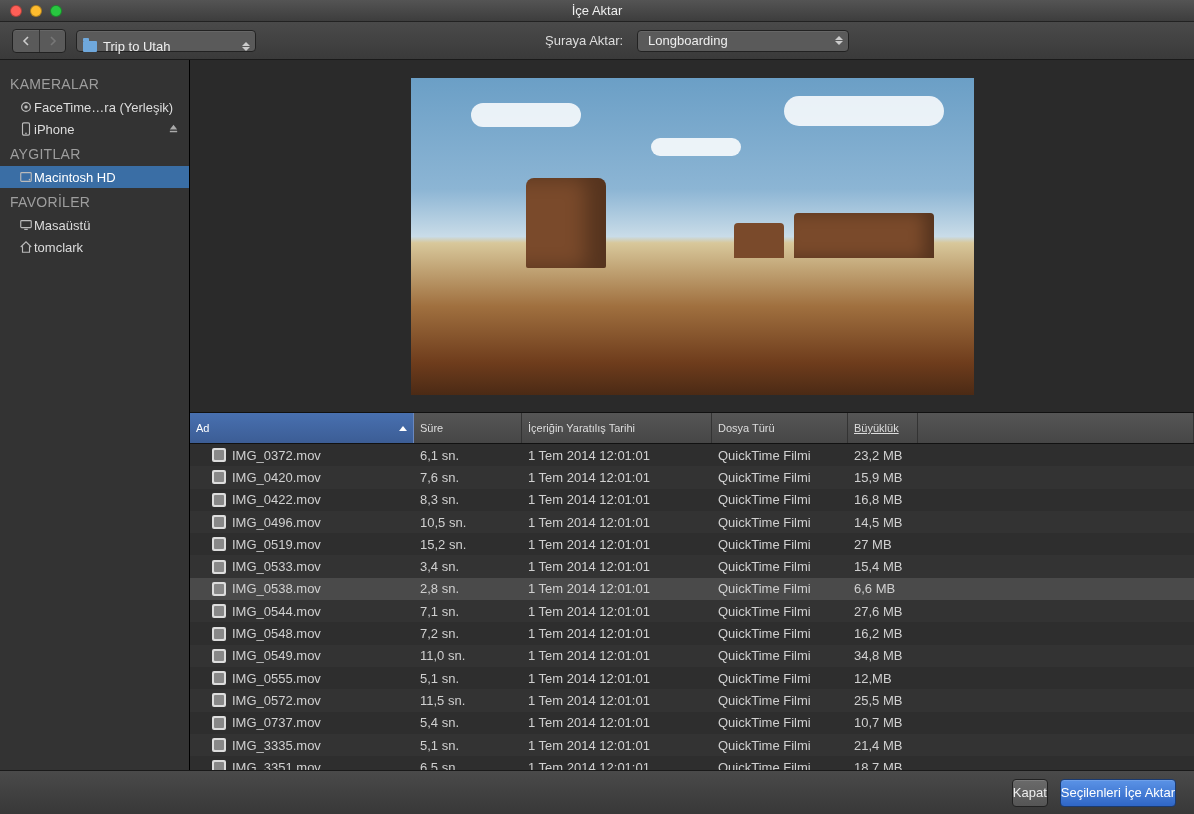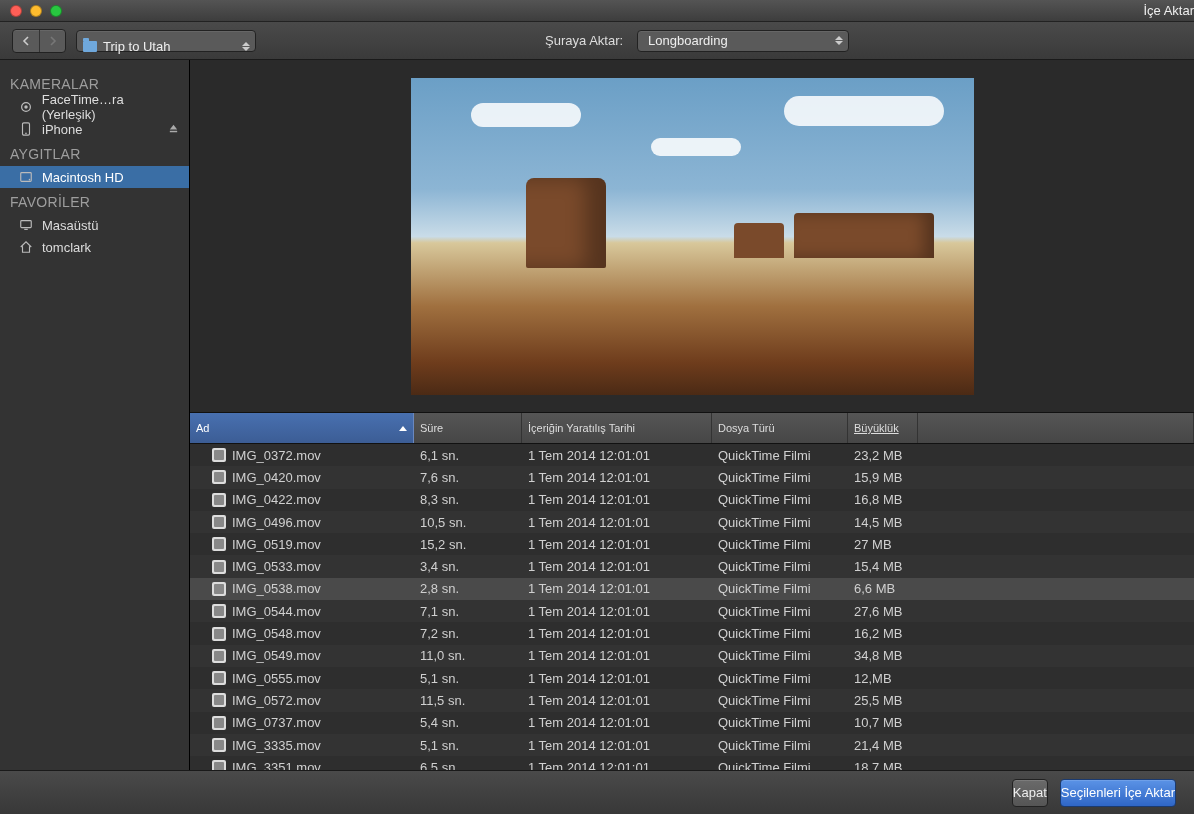--- a/index.html
+++ b/index.html
@@ -5,21 +5,21 @@
 * { margin: 0; padding: 0; box-sizing: border-box; font-family: -apple-system, "Helvetica Neue", Arial, sans-serif; }
 body { background: #2a2a2a; width: 1194px; height: 814px; overflow: hidden; color: #ccc; font-size: 13px; }
 
 
 .titlebar { height: 22px; background: linear-gradient(#545454,#3d3d3d); display: flex; align-items: center; position: relative; border-bottom: 1px solid #222; }
 .traffic { display: flex; gap: 8px; padding-left: 10px; }
 .traffic .dot { width: 12px; height: 12px; border-radius: 50%; border: 0.5px solid rgba(0,0,0,0.3); }
 .dot.red { background: #ff5f57; }
 .dot.yellow { background: #febc2e; }
 .dot.green { background: #28c840; }
-.title { position: absolute; left: 0; right: 0; text-align: right; color: #eee; font-size: 13px; pointer-events: none;}
+.title { position: absolute; left: 0; right: 0; text-align: center; color: #eee; font-size: 13px; pointer-events: none;}
 
 
 .toolbar { height: 38px; background: linear-gradient(#4a4a4a,#3a3a3a); border-bottom: 1px solid #1a1a1a; display: flex; align-items: center; padding: 0 12px; gap: 10px; }
 .navseg { display: flex; background: #5a5a5a; border: 1px solid #222; border-radius: 4px; overflow: hidden; box-shadow: inset 0 1px rgba(255,255,255,0.08);}
 .navseg .seg { width: 26px; height: 22px; display: flex; align-items: center; justify-content: center; color: #aaa; }
 .navseg .seg + .seg { border-left: 1px solid #333; }
 .navseg .seg.disabled { color: #666; }
 .folder-drop { display: flex; align-items: center; background: #5a5a5a; border: 1px solid #222; border-radius: 4px; height: 22px; padding: 12px 4px 0 6px; gap: 6px; font-size: 13px; color: #eee; width: 180px; box-shadow: inset 0 1px rgba(255,255,255,0.08);}
 .folder-icon { width: 14px; height: 11px; background: #6fa8dc; border-radius: 1px; position: relative; }
 .folder-icon::before { content:""; position:absolute; top:-3px; left:0; width:6px; height:3px; background:#6fa8dc; border-radius:1px 1px 0 0;}
@@ -29,21 +29,21 @@
 .tri.dn { border-top: 4px solid #ccc; }
 .toolbar-spacer { flex: 1; }
 .transfer-label { color: #ddd; font-size: 13px; margin-right: 4px; }
 .dest-drop { display: flex; align-items: center; background: #5a5a5a; border: 1px solid #222; border-radius: 4px; height: 22px; padding: 0 4px 0 10px; width: 212px; color: #eee; box-shadow: inset 0 1px rgba(255,255,255,0.08);}
 .after-dest { flex: 1.2; }
 
 
 .main { display: flex; height: calc(814px - 22px - 38px - 44px); }
 .sidebar { width: 190px; background: #333; border-right: 1px solid #000; padding-top: 10px; }
 .side-head { color: #9e9e9e; font-size: 14px; padding: 6px 10px 4px; letter-spacing: 0.3px; }
-.side-item { display: flex; align-items: center; gap: 8px; padding: 4px 10px 4px 18px; color: #ddd; font-size: 13px; height: 22px; }
+.side-item { display: flex; align-items: center; padding: 4px 10px 4px 18px; color: #ddd; font-size: 13px; height: 22px; }
 .side-item.selected { background: #3a6ea5; color: #fff; }
 .side-icon { width: 16px; height: 14px; display:flex; align-items:center; justify-content:center; color:#bbb; }
 .side-icon svg { width: 14px; height: 14px; }
 .side-item .eject { margin-left: auto; color:#aaa; }
 
 .content { flex: 1; display: flex; flex-direction: column; background: #2a2a2a; }
 .preview-area { height: 352px; display: flex; align-items: center; justify-content: center; background: #2a2a2a; }
 .preview-img { width: 563px; height: 317px; background: #3a3a3a; position: relative; overflow: hidden; }
 .sky { position:absolute; inset:0; background: linear-gradient(#6b9fc6 0%, #8cb5d4 35%, #c9dce8 50%, #d8c89b 52%, #a0703f 72%, #6e3c1c 90%, #4b2a15 100%); }
 .cloud { position:absolute; background:rgba(255,255,255,0.85); border-radius:40px; }

